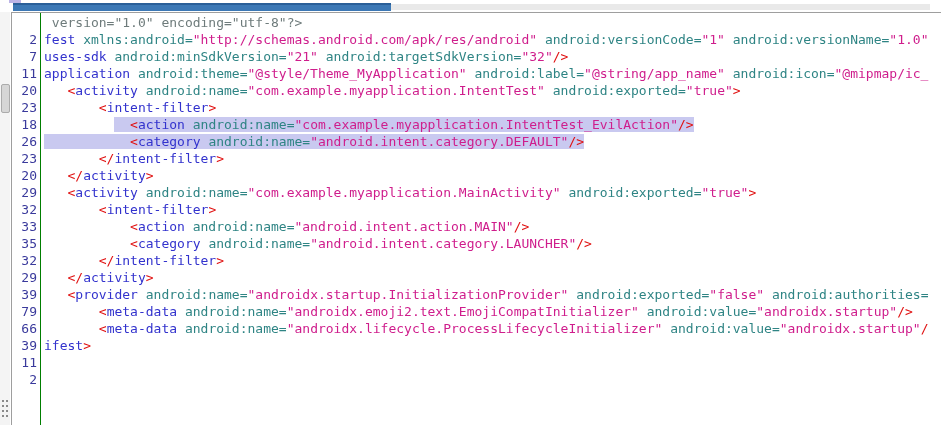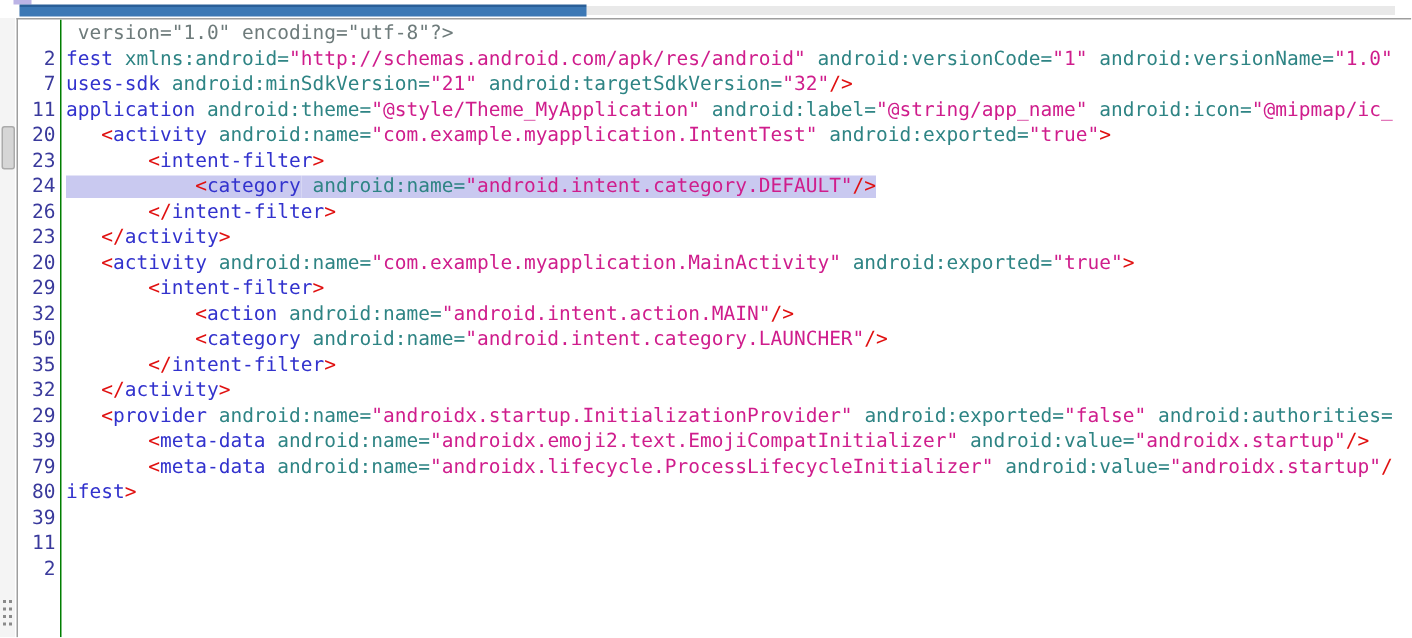--- a/index.html
+++ b/index.html
@@ -48,45 +48,46 @@
   </div>
 
   <div class="editor">
     <div class="gutter">
         <div class="gnum"> </div>
         <div class="gnum">2</div>
         <div class="gnum">7</div>
         <div class="gnum">11</div>
         <div class="gnum">20</div>
         <div class="gnum">23</div>
-        <div class="gnum">24</div>
+        <div class="gnum">18</div>
         <div class="gnum">26</div>
         <div class="gnum">23</div>
         <div class="gnum">20</div>
         <div class="gnum">29</div>
         <div class="gnum">32</div>
-        <div class="gnum">50</div>
+        <div class="gnum">33</div>
         <div class="gnum">35</div>
         <div class="gnum">32</div>
         <div class="gnum">29</div>
         <div class="gnum">39</div>
         <div class="gnum">79</div>
-        <div class="gnum">80</div>
+        <div class="gnum">66</div>
         <div class="gnum">39</div>
         <div class="gnum">11</div>
         <div class="gnum">2</div>
       </div>
     <div class="gutter-divider"></div>
     <div class="code">
         <div class="crow"><span class="t-pi"> version="1.0" encoding="utf-8"?&gt;</span></div>
         <div class="crow"><span class="t-tag">fest</span><span class="t-plain"> </span><span class="t-attr">xmlns:android=</span><span class="t-val">"http://schemas.android.com/apk/res/android"</span><span class="t-plain"> </span><span class="t-attr">android:versionCode=</span><span class="t-val">"1"</span><span class="t-plain"> </span><span class="t-attr">android:versionName=</span><span class="t-val">"1.0"</span></div>
         <div class="crow"><span class="t-tag">uses-sdk</span><span class="t-plain"> </span><span class="t-attr">android:minSdkVersion=</span><span class="t-val">"21"</span><span class="t-plain"> </span><span class="t-attr">android:targetSdkVersion=</span><span class="t-val">"32"</span><span class="t-delim">/&gt;</span></div>
         <div class="crow"><span class="t-tag">application</span><span class="t-plain"> </span><span class="t-attr">android:theme=</span><span class="t-val">"@style/Theme_MyApplication"</span><span class="t-plain"> </span><span class="t-attr">android:label=</span><span class="t-val">"@string/app_name"</span><span class="t-plain"> </span><span class="t-attr">android:icon=</span><span class="t-val">"@mipmap/ic_</span></div>
         <div class="crow"><span class="t-plain">   </span><span class="t-delim">&lt;</span><span class="t-tag">activity</span><span class="t-plain"> </span><span class="t-attr">android:name=</span><span class="t-val">"com.example.myapplication.IntentTest"</span><span class="t-plain"> </span><span class="t-attr">android:exported=</span><span class="t-val">"true"</span><span class="t-delim">&gt;</span></div>
         <div class="crow"><span class="t-plain">       </span><span class="t-delim">&lt;</span><span class="t-tag">intent-filter</span><span class="t-delim">&gt;</span></div>
+        <div class="crow"><span class="t-plain">         </span><span class="t-plain sel">  </span><span class="t-delim sel">&lt;</span><span class="t-tag sel">action</span><span class="t-plain sel"> </span><span class="t-attr sel">android:name=</span><span class="t-val sel">"com.example.myapplication.IntentTest_EvilAction"</span><span class="t-delim sel">/&gt;</span></div>
         <div class="crow"><span class="t-plain sel">           </span><span class="t-delim sel">&lt;</span><span class="t-tag sel">category</span><span class="t-plain sel"> </span><span class="t-attr sel">android:name=</span><span class="t-val sel">"android.intent.category.DEFAULT"</span><span class="t-delim sel">/&gt;</span></div>
         <div class="crow"><span class="t-plain">       </span><span class="t-delim">&lt;/</span><span class="t-tag">intent-filter</span><span class="t-delim">&gt;</span></div>
         <div class="crow"><span class="t-plain">   </span><span class="t-delim">&lt;/</span><span class="t-tag">activity</span><span class="t-delim">&gt;</span></div>
         <div class="crow"><span class="t-plain">   </span><span class="t-delim">&lt;</span><span class="t-tag">activity</span><span class="t-plain"> </span><span class="t-attr">android:name=</span><span class="t-val">"com.example.myapplication.MainActivity"</span><span class="t-plain"> </span><span class="t-attr">android:exported=</span><span class="t-val">"true"</span><span class="t-delim">&gt;</span></div>
         <div class="crow"><span class="t-plain">       </span><span class="t-delim">&lt;</span><span class="t-tag">intent-filter</span><span class="t-delim">&gt;</span></div>
         <div class="crow"><span class="t-plain">           </span><span class="t-delim">&lt;</span><span class="t-tag">action</span><span class="t-plain"> </span><span class="t-attr">android:name=</span><span class="t-val">"android.intent.action.MAIN"</span><span class="t-delim">/&gt;</span></div>
         <div class="crow"><span class="t-plain">           </span><span class="t-delim">&lt;</span><span class="t-tag">category</span><span class="t-plain"> </span><span class="t-attr">android:name=</span><span class="t-val">"android.intent.category.LAUNCHER"</span><span class="t-delim">/&gt;</span></div>
         <div class="crow"><span class="t-plain">       </span><span class="t-delim">&lt;/</span><span class="t-tag">intent-filter</span><span class="t-delim">&gt;</span></div>
         <div class="crow"><span class="t-plain">   </span><span class="t-delim">&lt;/</span><span class="t-tag">activity</span><span class="t-delim">&gt;</span></div>
         <div class="crow"><span class="t-plain">   </span><span class="t-delim">&lt;</span><span class="t-tag">provider</span><span class="t-plain"> </span><span class="t-attr">android:name=</span><span class="t-val">"androidx.startup.InitializationProvider"</span><span class="t-plain"> </span><span class="t-attr">android:exported=</span><span class="t-val">"false"</span><span class="t-plain"> </span><span class="t-attr">android:authorities=</span></div>

